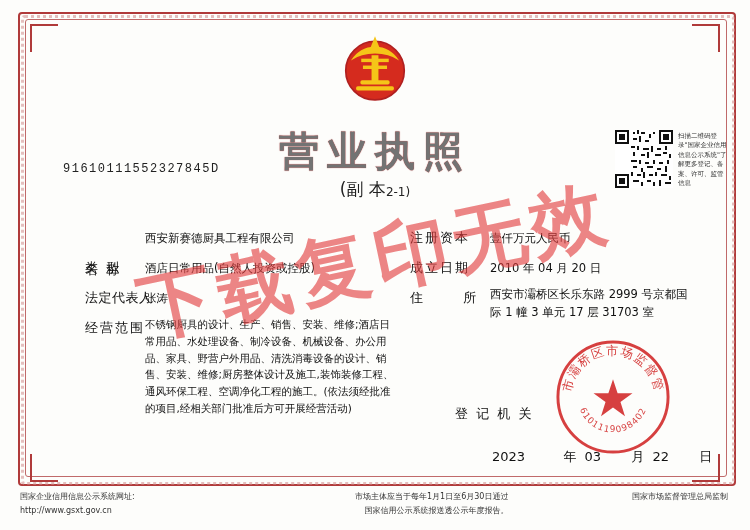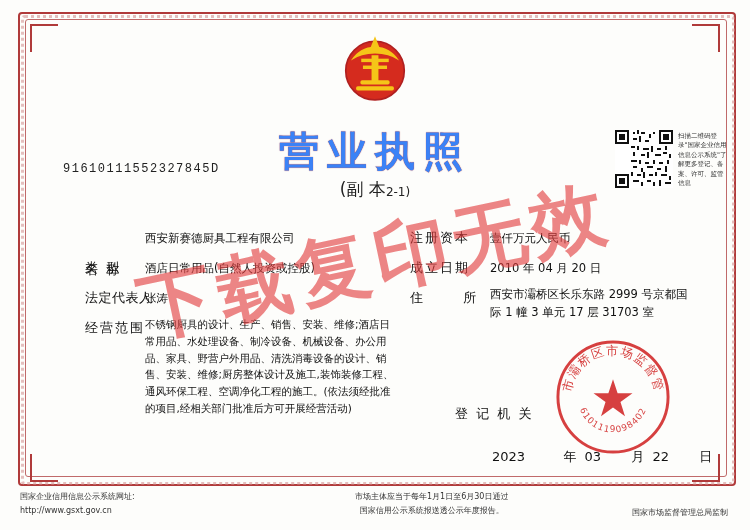--- a/index.html
+++ b/index.html
@@ -67,21 +67,21 @@
 
   
   .title {
     position: absolute;
     left: 0; right: 0;
     top: 124px;
     text-align: center;
     font-family: "DejaVu Sans", sans-serif;
     font-size: 40px;
     font-weight: bold;
-    color: #3b82f6;
+    color: #737373;
     letter-spacing: 8px;
     text-shadow: 0 0 1px #b02020;
   }
   .subtitle {
     position: absolute;
     left: 0; right: 0;
     top: 178px;
     text-align: center;
     font-family: "DejaVu Sans", sans-serif;
     font-size: 17px;
@@ -206,28 +206,27 @@
   .footer-left {
     position: absolute;
     left: 20px; top: 0;
     line-height: 1.7;
   }
   .footer-left .url { color: #333; }
   .footer-center {
     position: absolute;
     left: 355px; top: 0;
     line-height: 1.7;
-    text-align: center;
+    text-align: right;
   }
   .footer-right {
     position: absolute;
     right: 22px; top: 0;
     line-height: 1.7;
     text-align: right;
-    margin-top: 16px;
   }
 </style>
 </head>
 <body>
 
 <div class="page">
 
   <div class="border-outer"></div>
   <div class="border-dots"></div>
   <div class="border-inner"></div>

